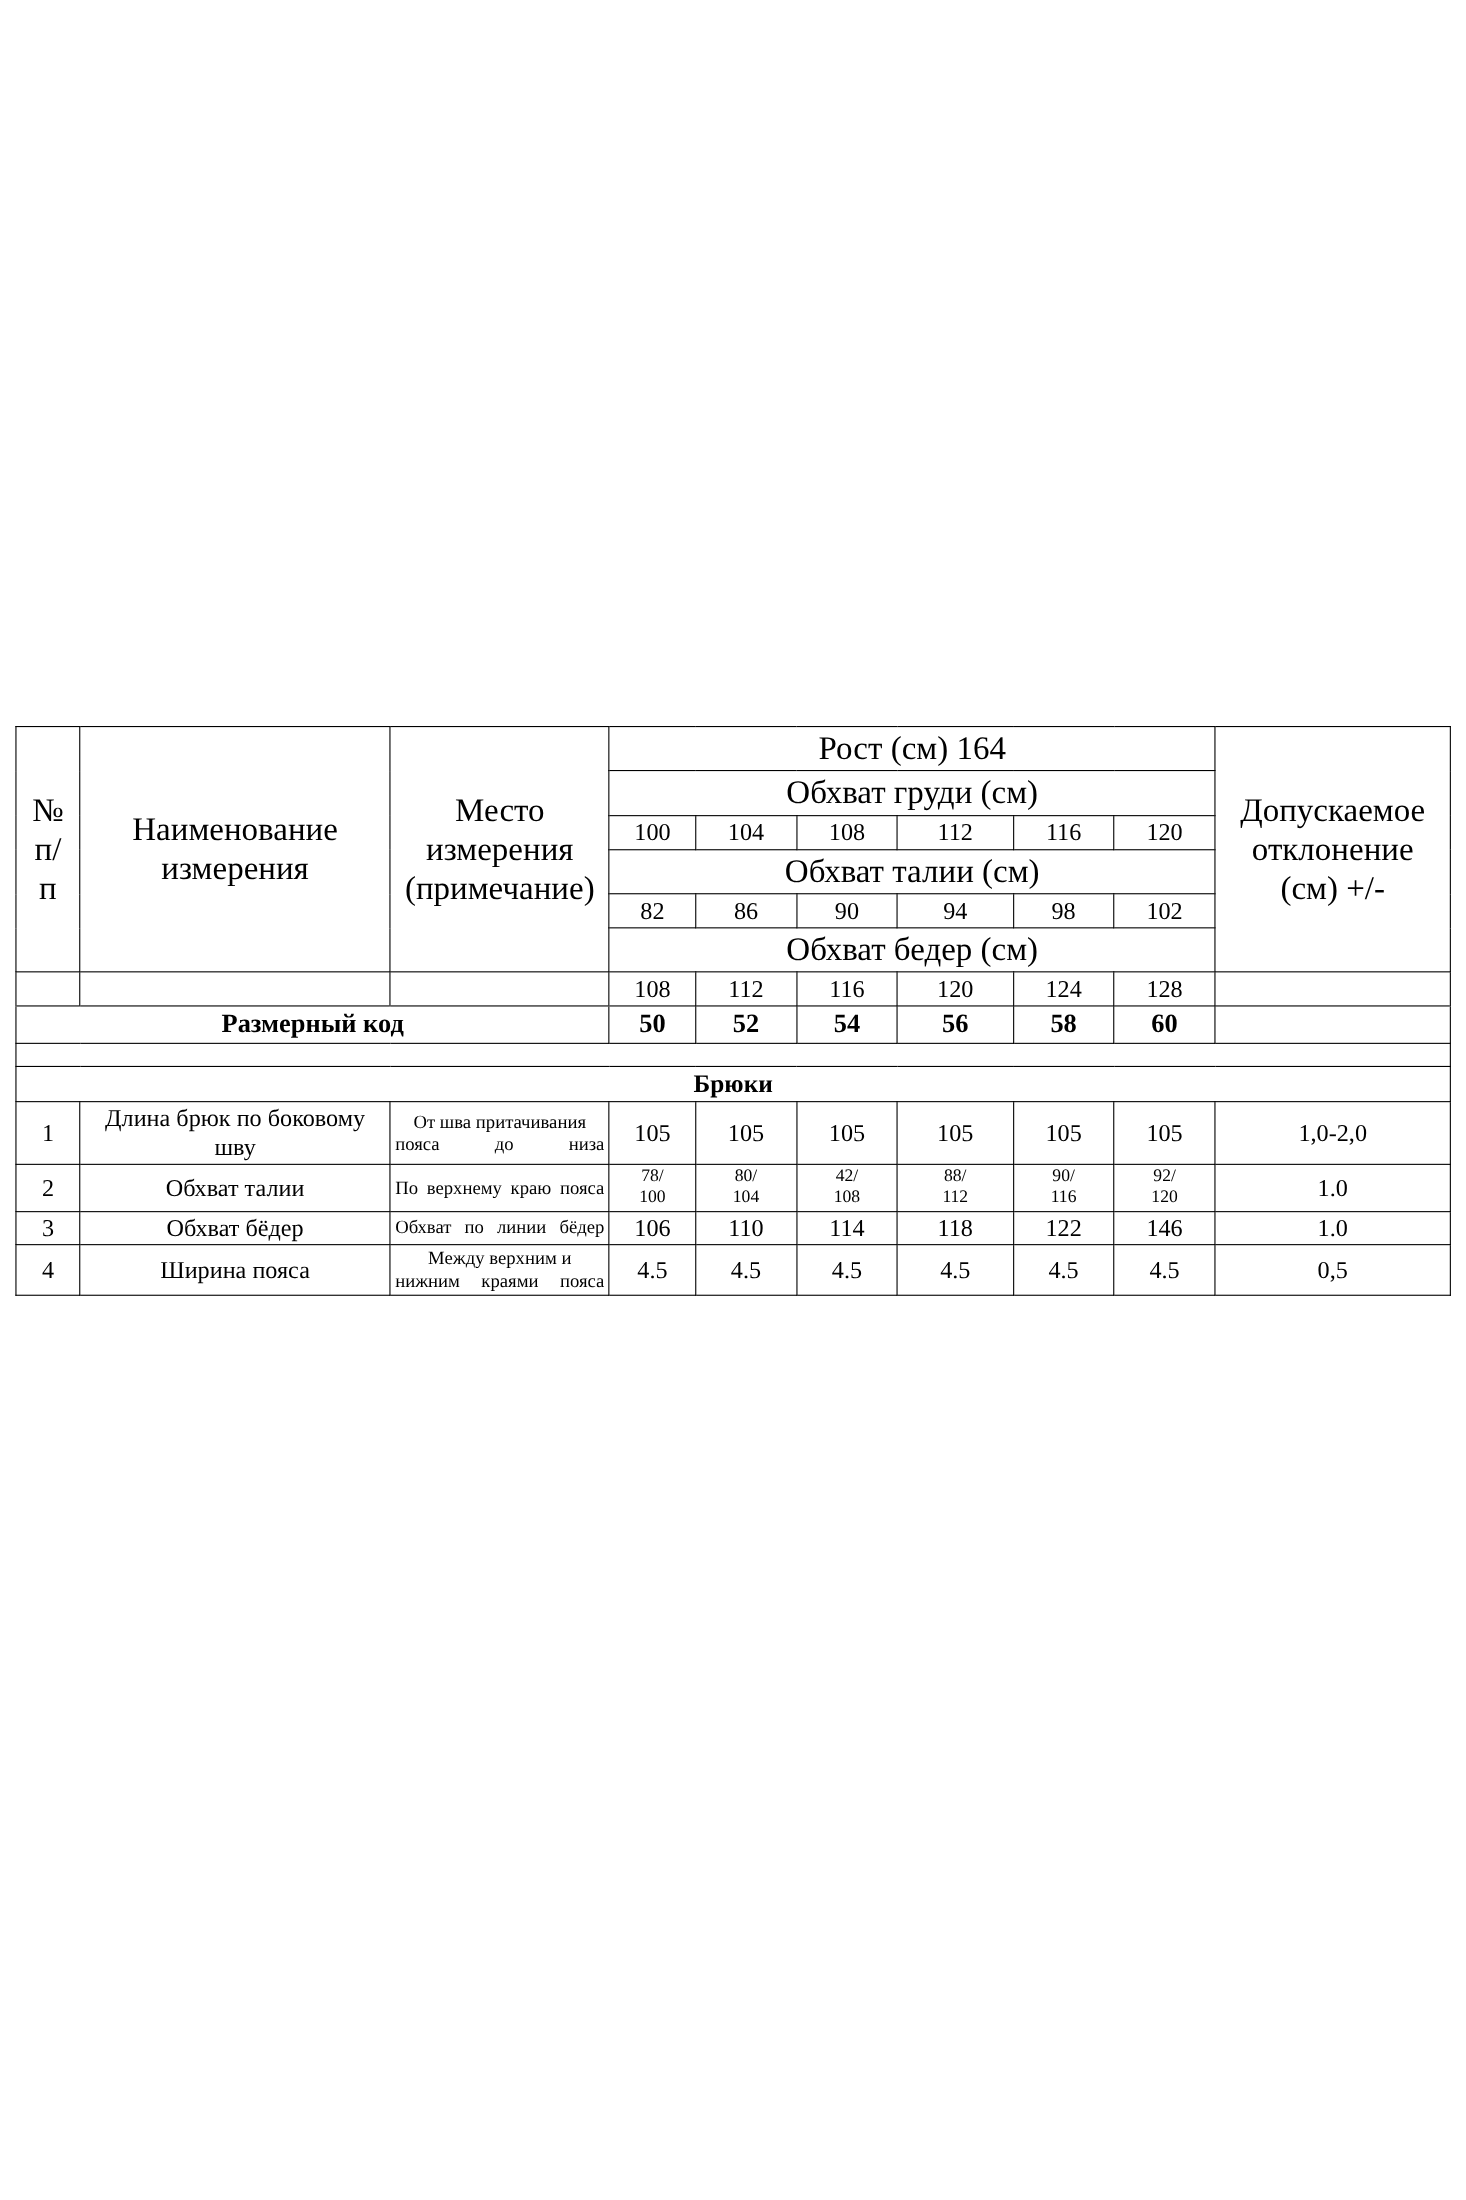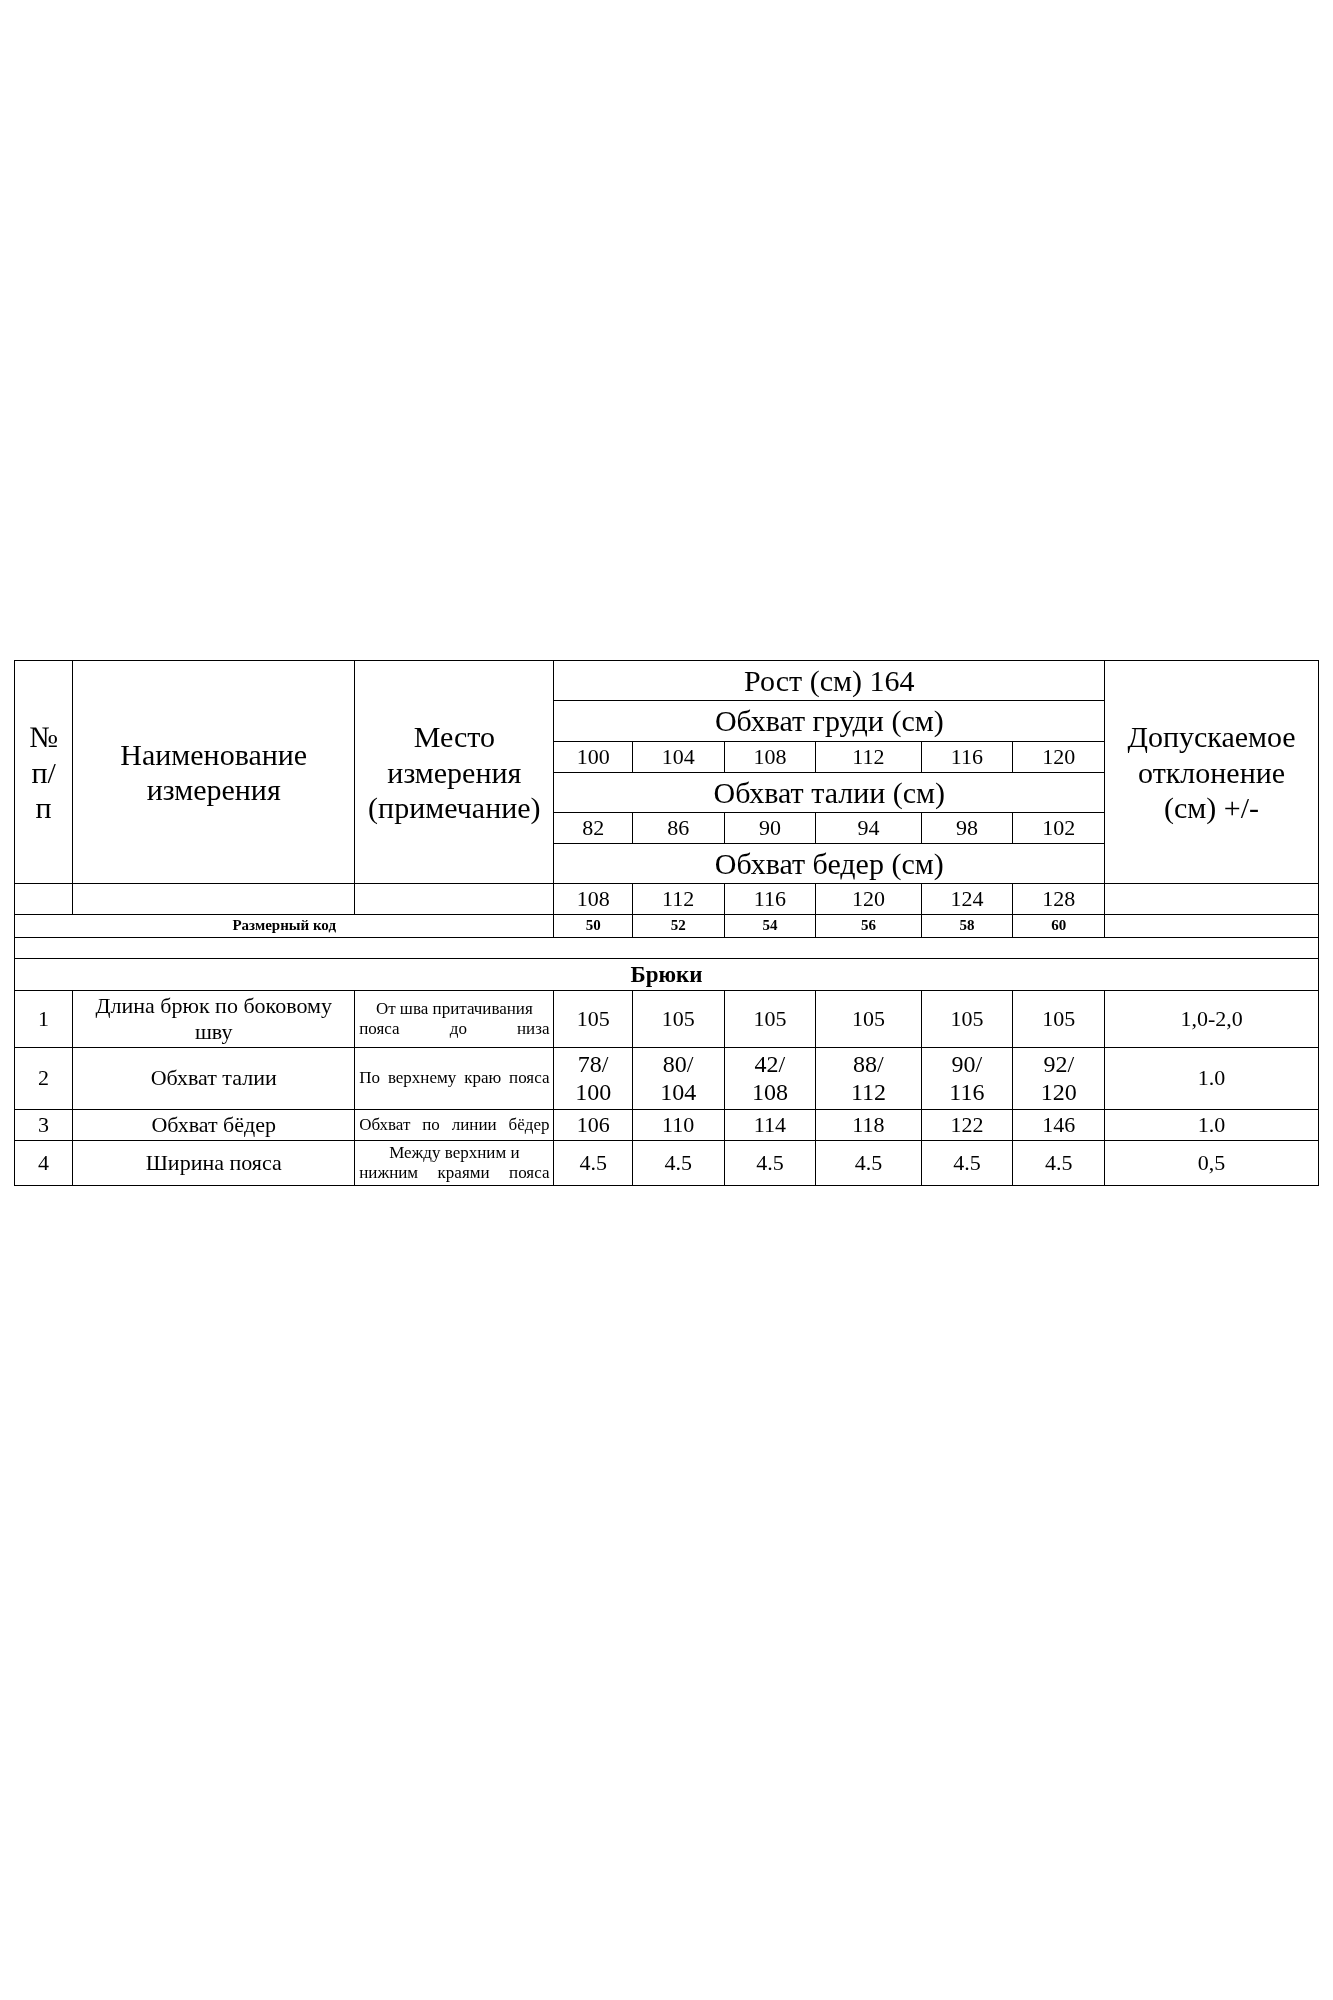--- a/index.html
+++ b/index.html
@@ -48,21 +48,21 @@
   col.c-s2       { width: 82px; }
   col.c-s3       { width: 82px; }
   col.c-s4       { width: 94px; }
   col.c-s5       { width: 82px; }
   col.c-s6       { width: 82px; }
   col.c-dev      { width: 191px; }
   .hdr-center {
     font-size: 30px;
   }
   .size-row td {
-    font-size: 15px;
+    font-size: 24px;
   }
   .bold {
     font-weight: bold;
   }
   .group-title {
     font-weight: bold;
     font-size: 23px;
     padding: 6px 0 6px 0;
     margin-left: 35px;
   }
@@ -75,21 +75,21 @@
     text-align: justify;
     text-align-last: justify;
     font-size: 17px;
     padding: 3px 6px;
     line-height: 1.25;
   }
   .val {
     font-size: 22px;
   }
   .val-two {
-    font-size: 24px;
+    font-size: 16px;
     line-height: 1.15;
   }
   .dev {
     font-size: 22px;
     margin-top: 28px;
   }
   .spacer-row td {
     border-left: 1px solid #000;
     border-right: 1px solid #000;
     border-top: 1px solid #000;

